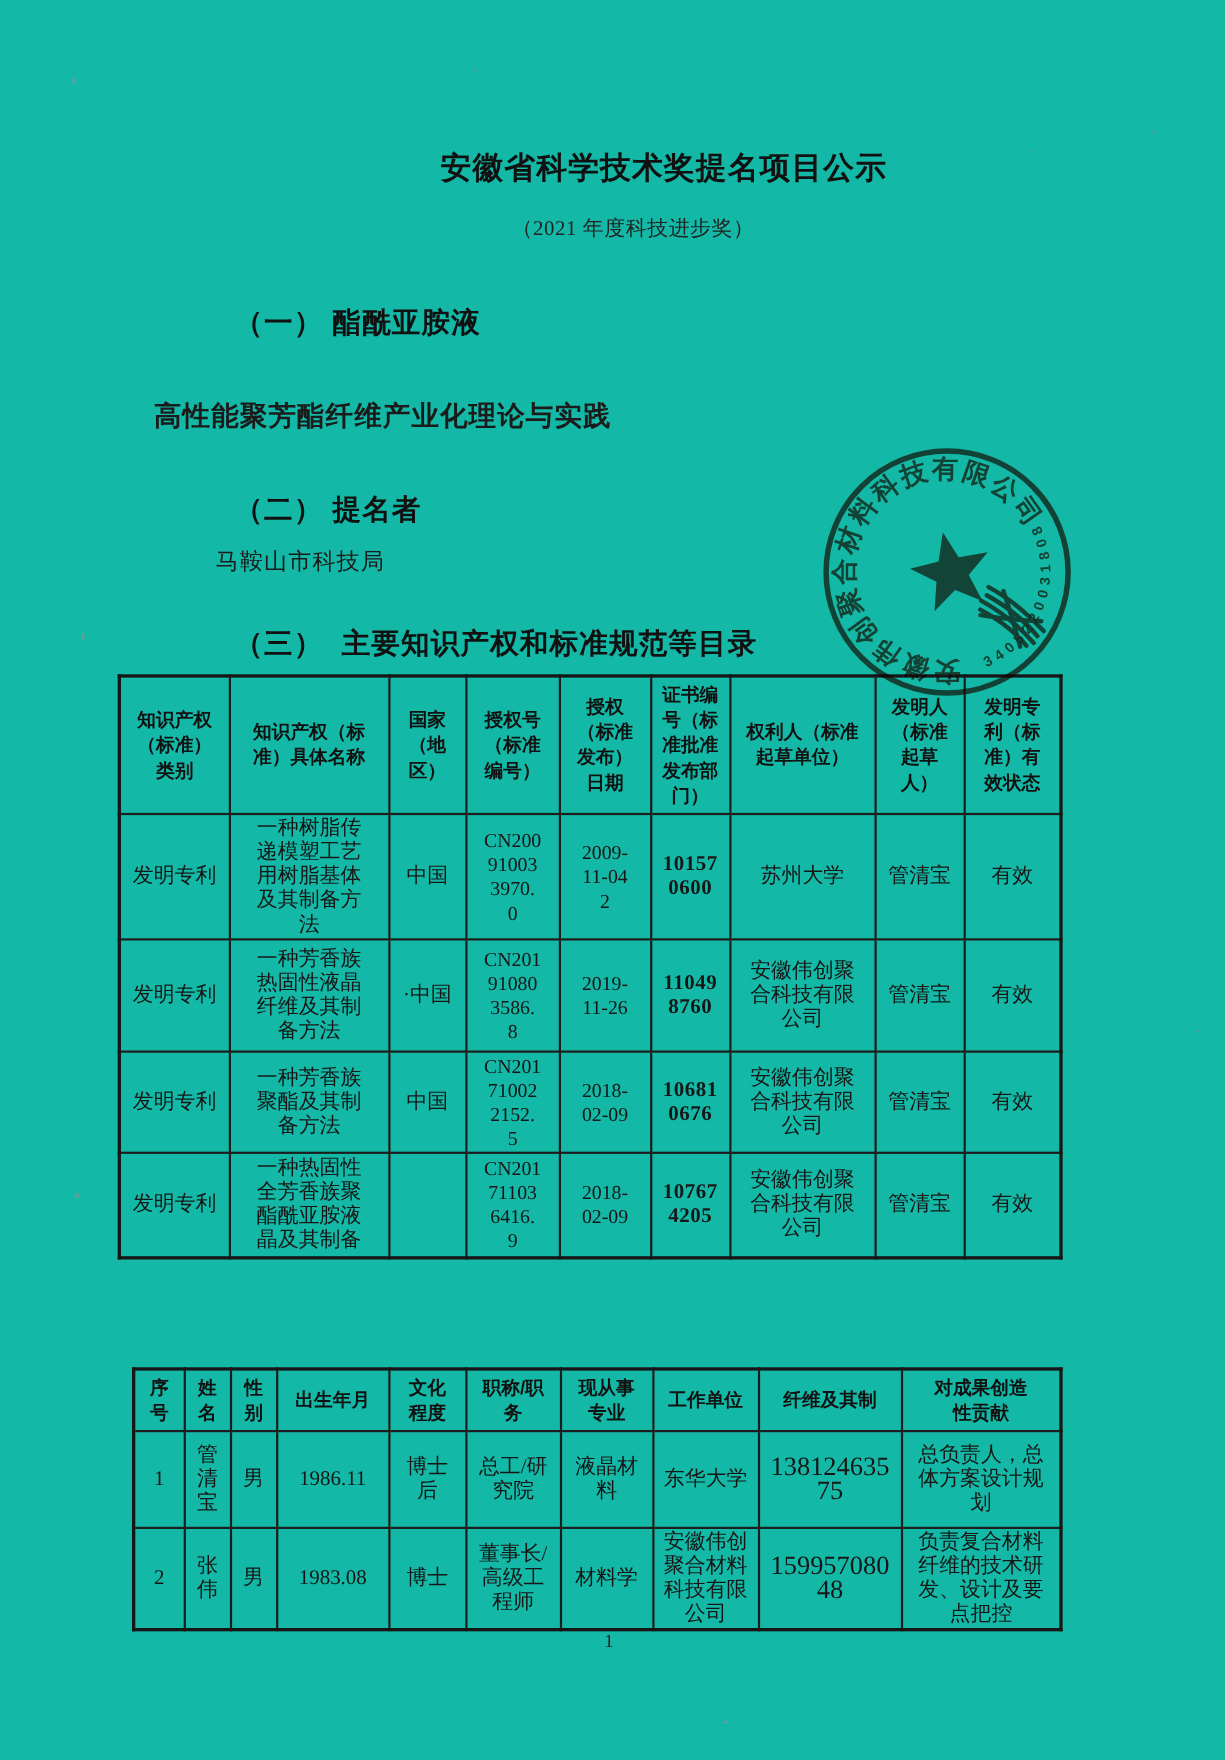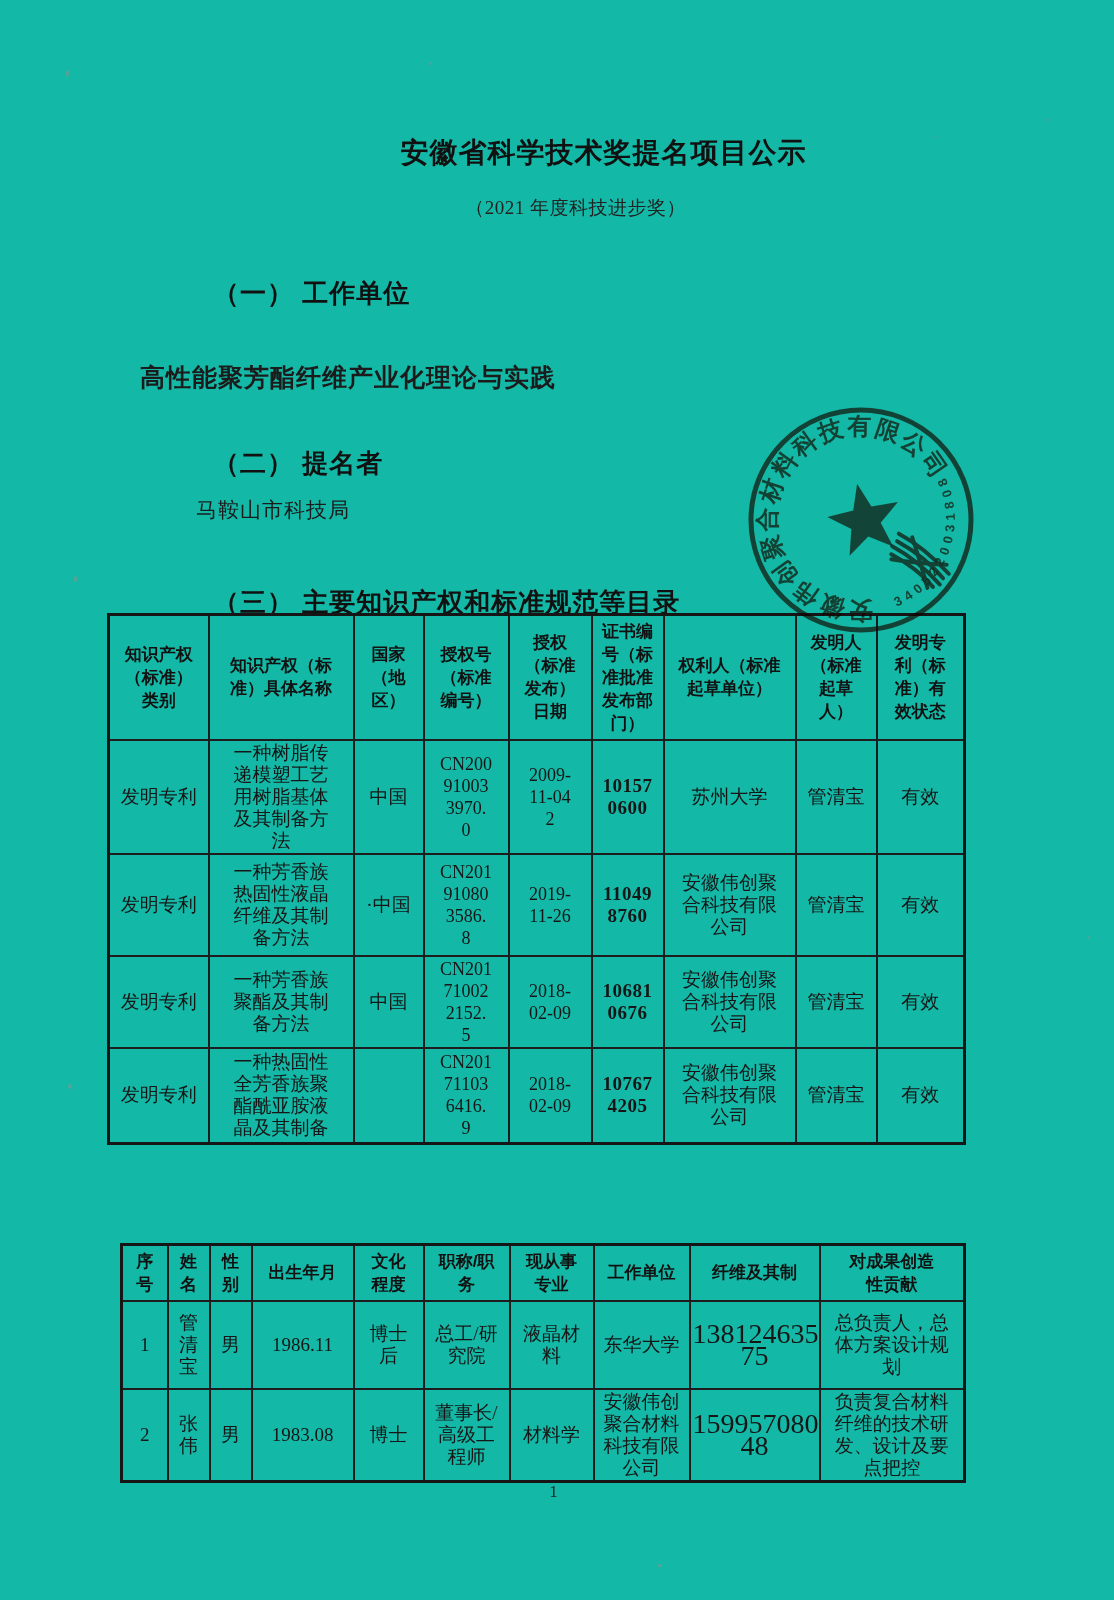--- a/index.html
+++ b/index.html
@@ -16,21 +16,21 @@
   }
   .doc-subtitle {
     position:absolute; top:195px; left:0; right:0; text-align:center;
     font-size:19px; font-weight:normal; color:#222; letter-spacing:.5px;
   }
   .sec-heading {
     position:absolute; left:213px;
     font-family:"Liberation Sans", sans-serif; font-weight:bold;
     font-size:26px; letter-spacing:1px; color:#111; white-space:nowrap;
   }
-  .sec1 { top:276px; } .sec2 { top:446px; } .sec3 { top:585px; } .sec4 { top:1194px; }
+  .sec1 { top:276px; } .sec2 { top:446px; } .sec3 { top:568px;font-family:Liberation Mono, monospace; } .sec4 { top:1194px; }
   .project-name {
     position:absolute; top:361px; left:140px;
     font-size:25px; font-weight:600; letter-spacing:1px; white-space:nowrap;
   }
   .nominator {
     position:absolute; top:496px; left:196px;
     font-size:21px; letter-spacing:1px; white-space:nowrap;
   }
   .page-number {
     position:absolute; top:1482px; left:0; right:44px; text-align:center;
@@ -51,38 +51,38 @@
   .doc-table th {
     font-family:"Liberation Sans", sans-serif; font-weight:bold;
     font-size:17px; line-height:23px; white-space:pre-line; color:#111;
   }
   .doc-table td {
     font-size:19px; line-height:22px; white-space:pre-line; color:#161616;
   }
   table.t1 td:nth-child(4) { font-size:18px; line-height:22px; }
   table.t1 td:nth-child(5) { font-size:18px; }
   table.t1 td:nth-child(6) { font-weight:600; letter-spacing:.5px; }
-  table.t2 td:nth-child(9) { font-size:28px;margin-left:32px; }
+  table.t2 td:nth-child(9) { font-size:24px;margin-left:32px; }
   
   .seal {
     position:absolute; left:743px; top:402px; width:236px; height:236px;
     mix-blend-mode:multiply; opacity:.92;
   }
   
   .speck { position:absolute; background:#8f8f8f; opacity:.55; border-radius:50%; }
 </style>
 </head>
 <body>
 
 <div class="page">
 
   <div class="doc-title">安徽省科学技术奖提名项目公示</div>
   <div class="doc-subtitle">（2021 年度科技进步奖）</div>
 
-  <div class="sec-heading sec1">（一） 工作单位</div>
+  <div class="sec-heading sec1">（一） 酯酰亚胺液</div>
   <div class="project-name">高性能聚芳酯纤维产业化理论与实践</div>
 
   <div class="sec-heading sec2">（二） 提名者</div>
   <div class="nominator">马鞍山市科技局</div>
 
   <div class="sec-heading sec3">（三） 主要知识产权和标准规范等目录</div>
 
   <table class="doc-table t1">
     <colgroup>
       <col style="width:100px">

